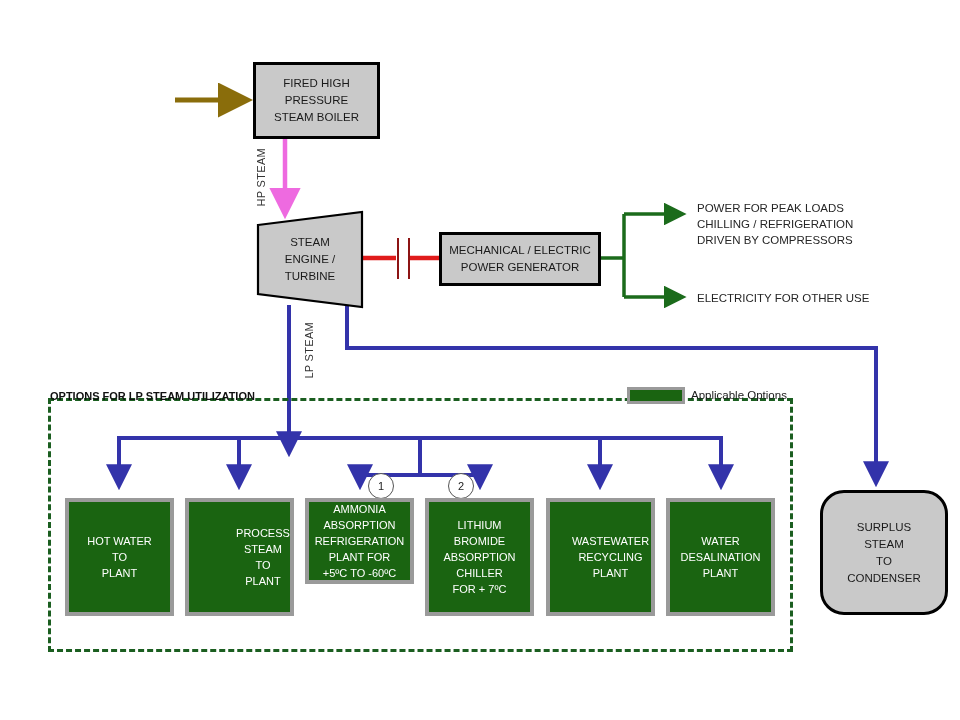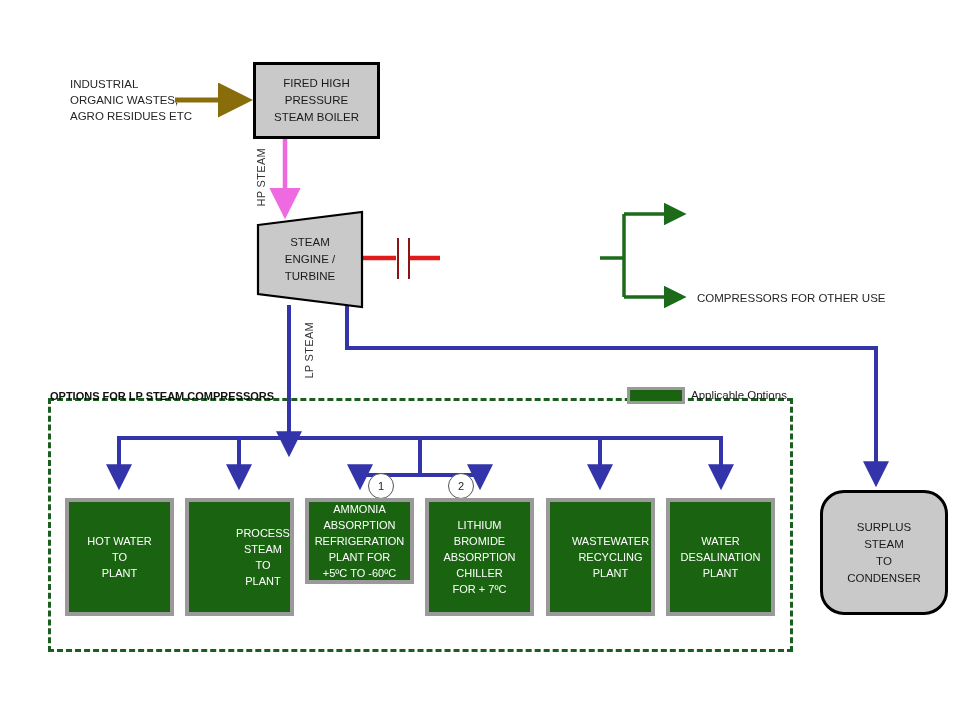--- a/index.html
+++ b/index.html
@@ -96,47 +96,50 @@
       <line x1="600" y1="436" x2="600" y2="485" stroke="#3333aa" stroke-width="4" marker-end="url(#ar-blue)"></line>
       <line x1="721" y1="436" x2="721" y2="485" stroke="#3333aa" stroke-width="4" marker-end="url(#ar-blue)"></line>
 
       <line x1="420" y1="436" x2="420" y2="475" stroke="#3333aa" stroke-width="4"></line>
       <line x1="360" y1="475" x2="480" y2="475" stroke="#3333aa" stroke-width="4"></line>
       <line x1="360" y1="473" x2="360" y2="485" stroke="#3333aa" stroke-width="4" marker-end="url(#ar-blue)"></line>
       <line x1="480" y1="473" x2="480" y2="485" stroke="#3333aa" stroke-width="4" marker-end="url(#ar-blue)"></line>
     </g>
   </svg>
 
-  <div class="txt" style="left:70px;top:76px;">INDUSTRIAL<br>ORGANIC WASTES,<br>AGRO RESIDUES ETC</div>
 
   <div class="boxgrey" style="left:253px;top:62px;width:127px;height:77px;">
     <span>FIRED HIGH<br>PRESSURE<br>STEAM  BOILER</span>
   </div>
 
   <div class="vlabel" style="left:255px;top:148px;">HP STEAM</div>
 
   <div class="turbine" style="left:258px;top:212px;width:104px;height:95px;
               background:#c9c9c9;
               clip-path:polygon(0% 14%,100% 0%,100% 100%,0% 86%);
               border:0;">
     <span class="tlabel">STEAM<br>ENGINE /<br>TURBINE</span>
   </div>
   <svg style="position:absolute;left:256px;top:210px;width:110px;height:100px;">
     <polygon points="2,15 106,2 106,97 2,84" fill="none" stroke="#000" stroke-width="2.2"></polygon>
   </svg>
 
+  <div class="boxgrey" style="left:439px;top:232px;width:162px;height:54px;">
+    <span>MECHANICAL / ELECTRIC<br>POWER  GENERATOR</span>
+  </div>
 
+  <div class="txt" style="left:697px;top:200px;">POWER FOR PEAK LOADS<br>CHILLING / REFRIGERATION<br>DRIVEN BY COMPRESSORS</div>
 
-  <div class="txt" style="left:697px;top:290px;">COMPRESSORS FOR OTHER USE</div>
+  <div class="txt" style="left:697px;top:290px;">ELECTRICITY FOR OTHER USE</div>
 
   <div class="vlabel" style="left:303px;top:322px;">LP STEAM</div>
 
   <div class="dashbox" style="left:48px;top:398px;width:745px;height:254px;"></div>
 
-  <div class="secttitle" style="left:50px;top:390px;">OPTIONS FOR LP STEAM COMPRESSORS</div>
+  <div class="secttitle" style="left:50px;top:390px;">OPTIONS FOR LP STEAM UTILIZATION</div>
 
   <div class="legend-swatch" style="left:627px;top:387px;width:58px;height:17px;"></div>
   <div class="legend-text" style="left:691px;top:389px;">Applicable Options</div>
 
   <div class="numcircle" style="left:368px;top:473px;">1</div>
   <div class="numcircle" style="left:448px;top:473px;">2</div>
 
   <div class="boxgreen" style="left:65px;top:498px;width:109px;height:118px;">
     <span>HOT WATER<br>TO<br>PLANT</span>
   </div>

